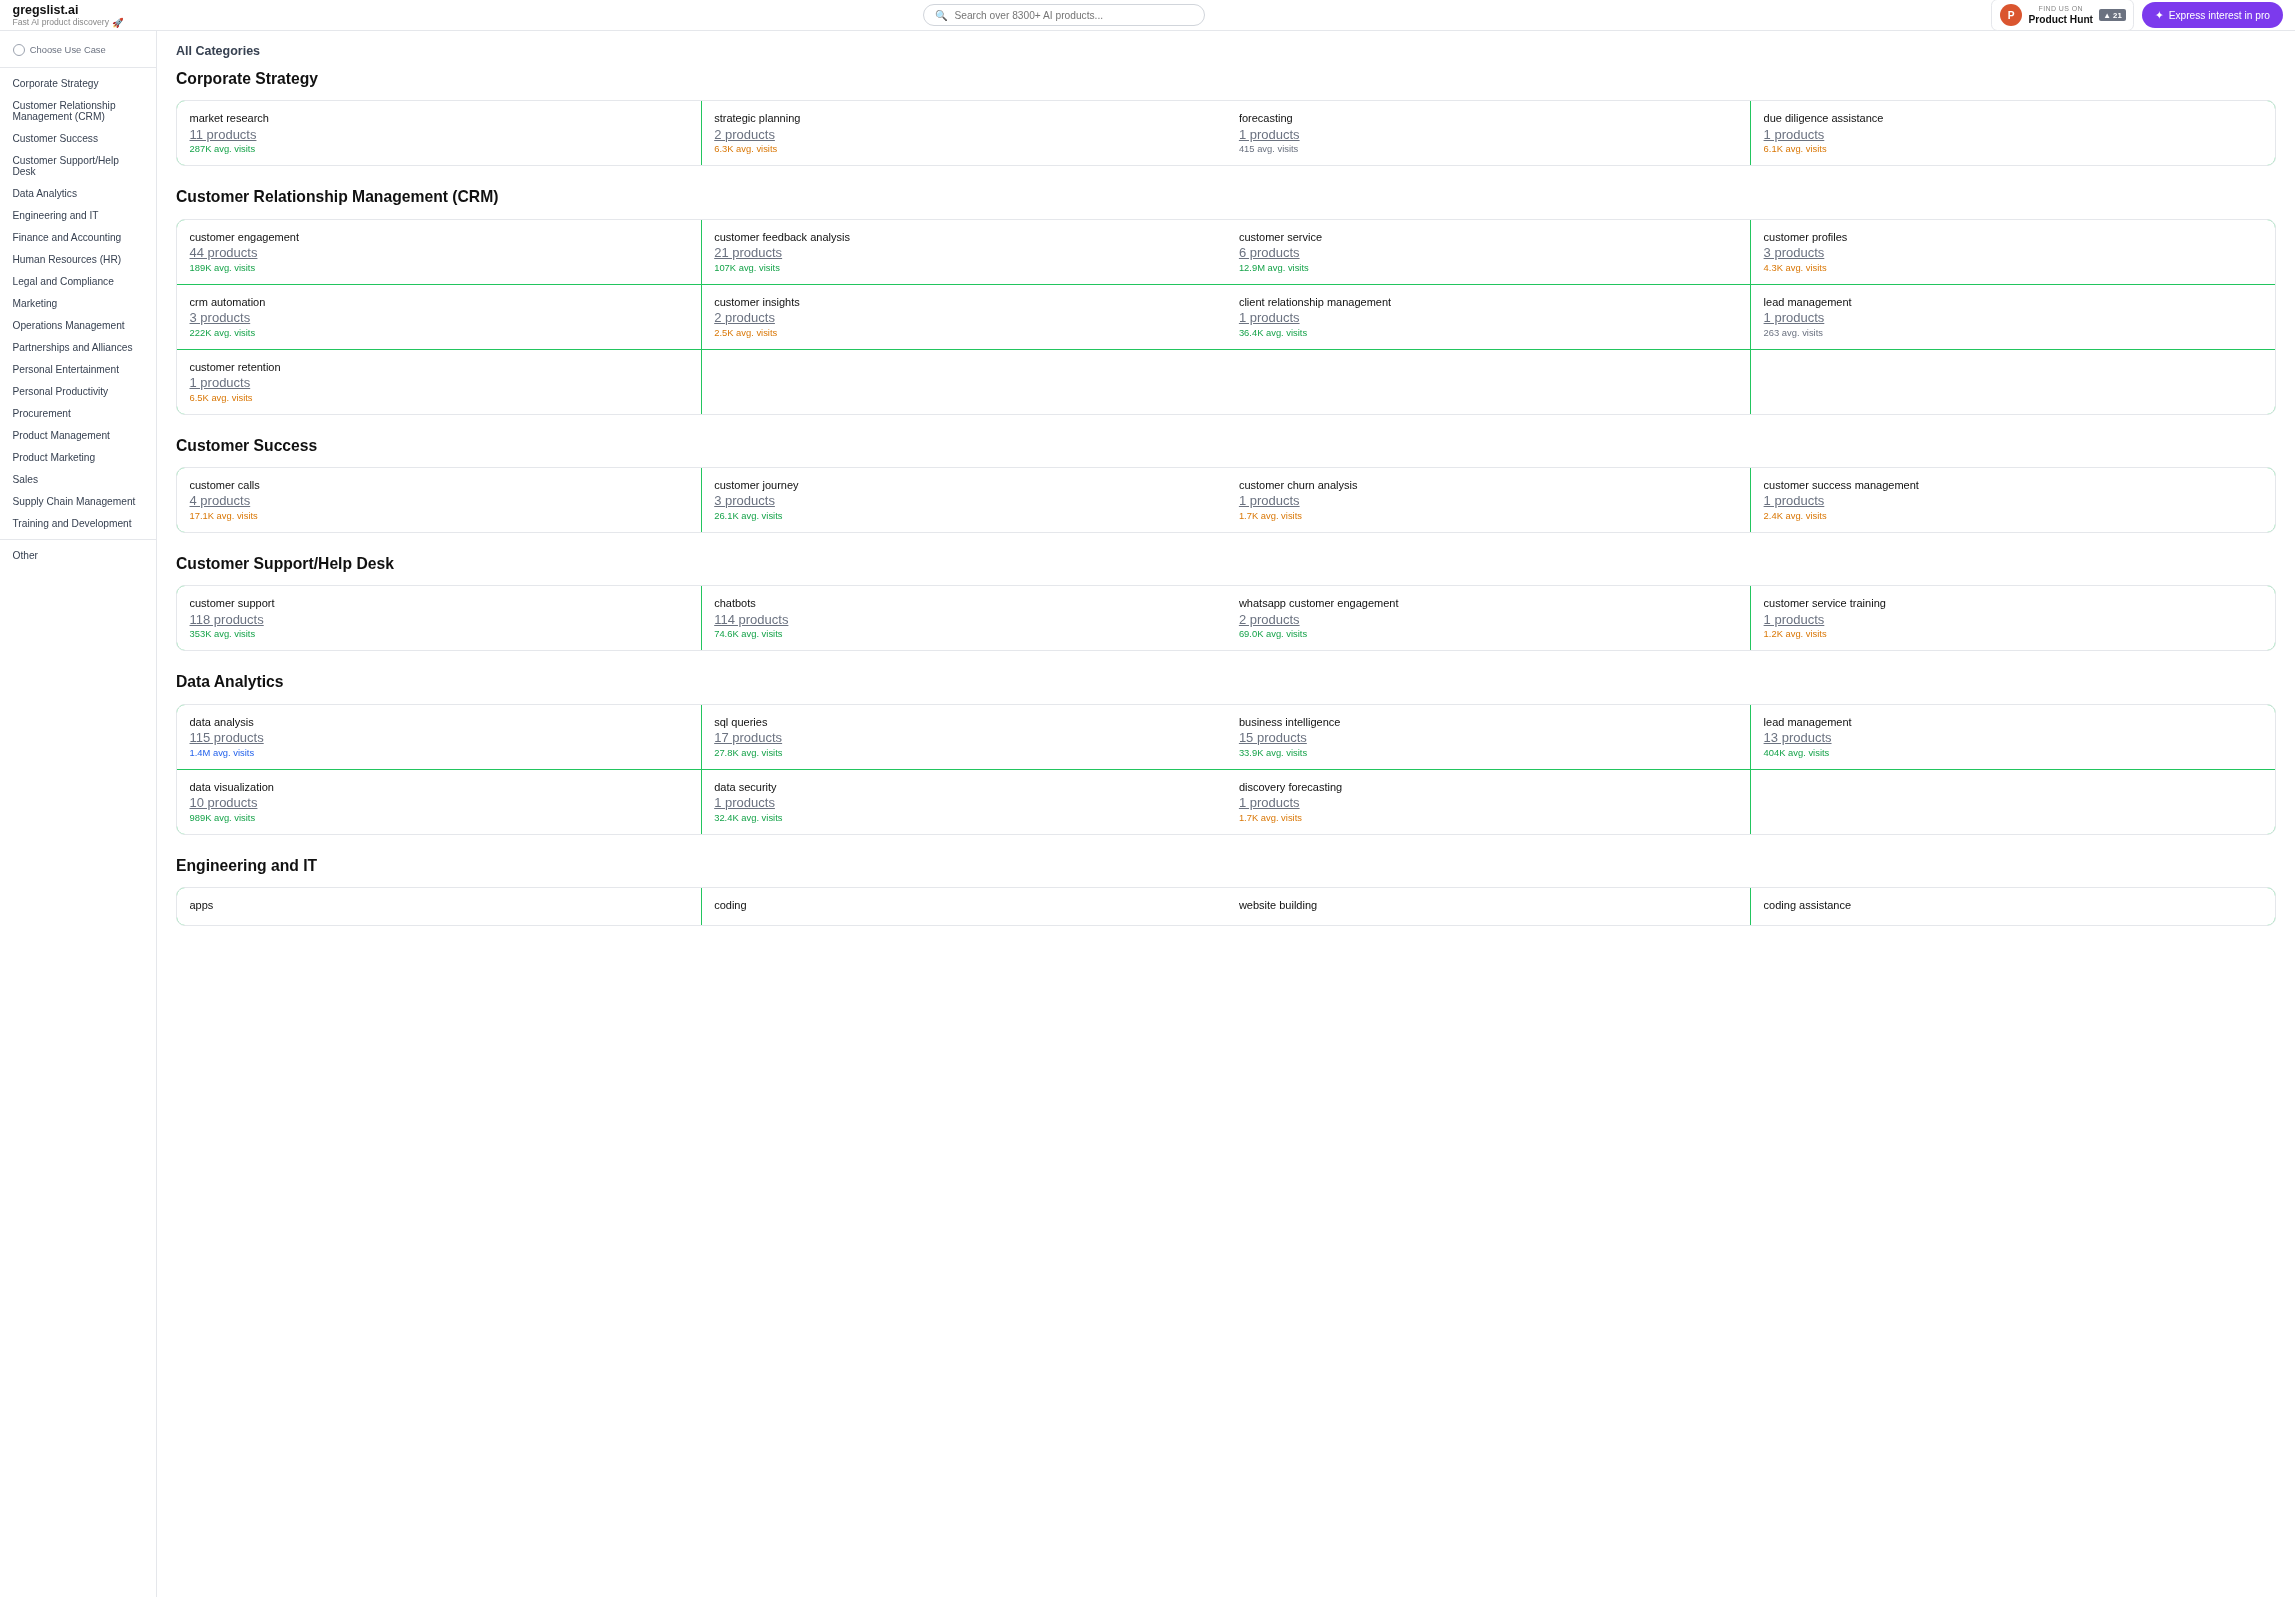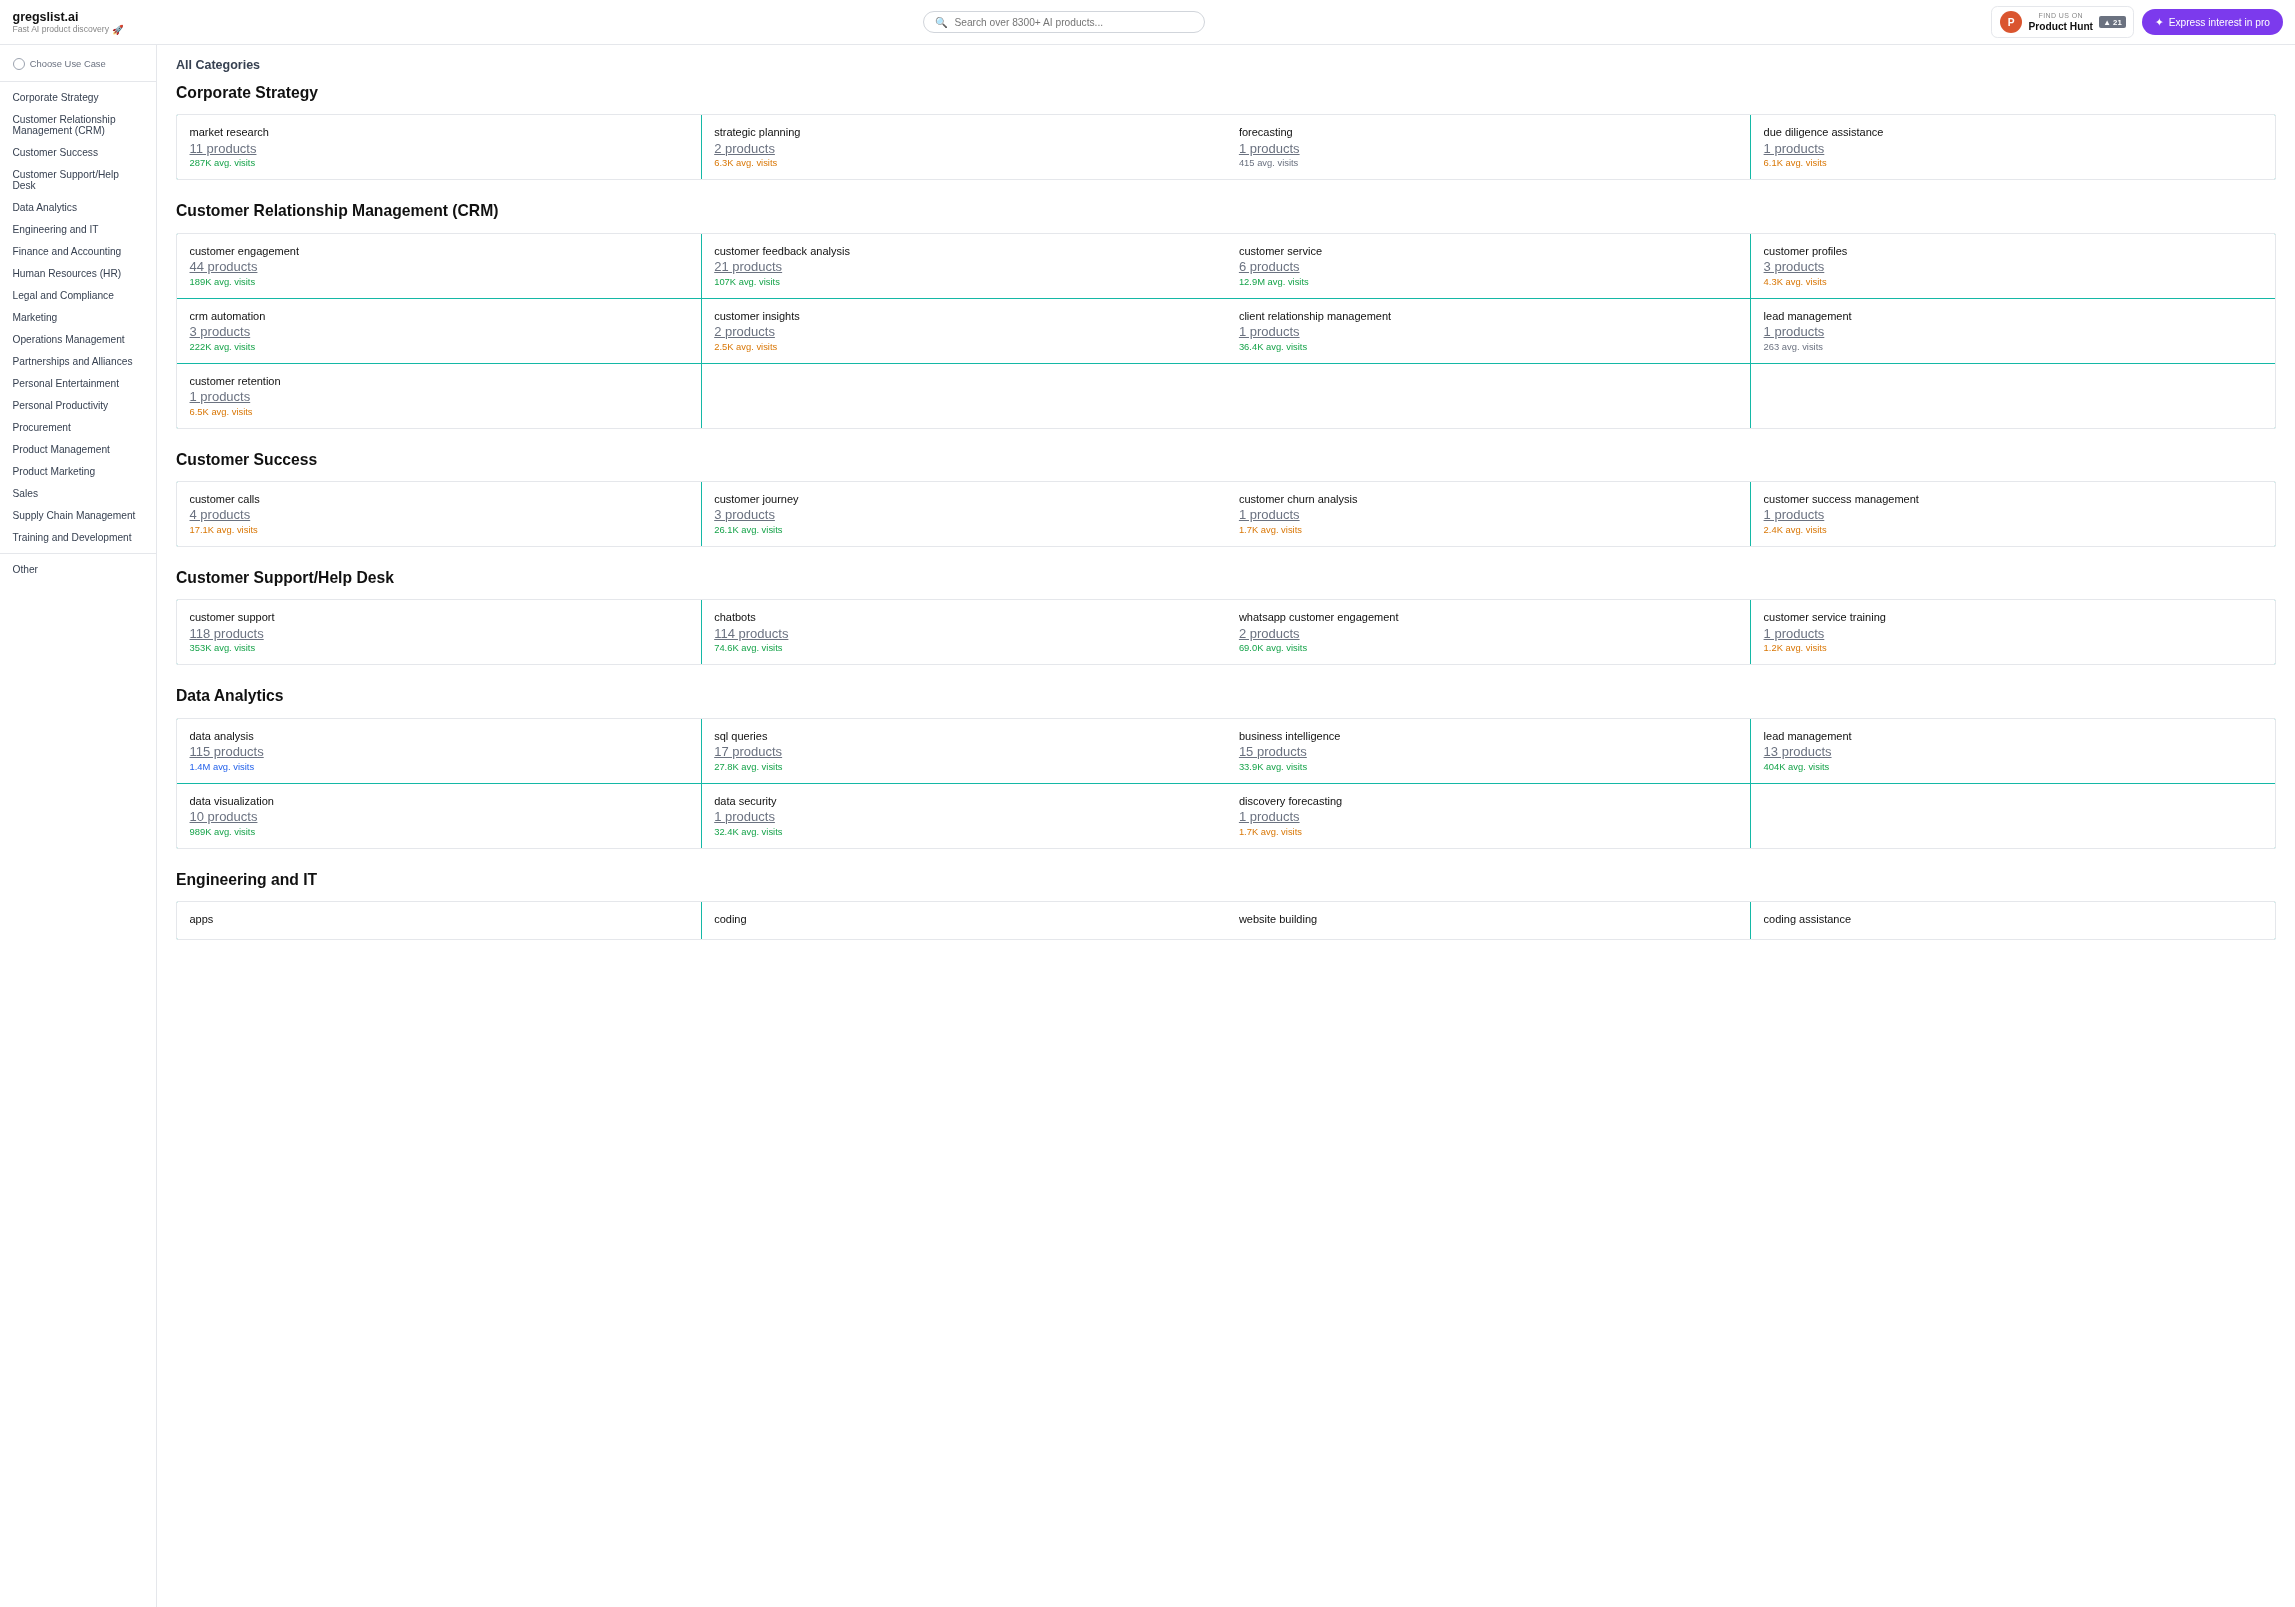--- a/index.html
+++ b/index.html
@@ -1,21 +1,21 @@
 <!DOCTYPE html>
 <html style="font-size:12.5px"><head>
   <meta charset="utf-8">
   <style>
     * { box-sizing: border-box; margin: 0; padding: 0; }
     body { font-family: -apple-system, BlinkMacSystemFont, 'Segoe UI', sans-serif; font-size: 11px; background: #fff; color: #222; }
 
     
     .header {
       display: flex; align-items: center; padding: 0 12.5px;
-      height: 45px; border-bottom: 0.8px solid #e5e7eb;
+      height: 31px; border-bottom: 0.8px solid #e5e7eb;
       position: sticky; top: 0; background: #fff; z-index: 100;
     }
     .logo-area { min-width: 125px; }
     .logo-title { font-size: 12.5px; font-weight: 700; color: #111; }
     .logo-subtitle { font-size: 8.6px; color: #888; display: flex; align-items: center; gap: 3.1px; text-align: right; }
     .rocket-icon { font-size: 9.4px; }
     .search-area { flex: 1; display: flex; justify-content: center; }
     .search-box {
       display: flex; align-items: center; gap: 6.3px;
       border: 0.8px solid #d1d5db; border-radius: 15.7px;
@@ -70,21 +70,21 @@
 
     
     .main { flex: 1; overflow-y: auto; padding: 12.5px 19px; }
     .page-title { font-size: 12.5px; font-weight: 600; color: #374151; margin-bottom: 12.5px; }
 
     
     .category-section { margin-bottom: 22px; }
     .category-heading { font-size: 15.7px; font-weight: 700; color: #111; margin-bottom: 9.4px; padding-bottom: 3.1px; }
 
     
-    .cards-grid { display: grid; grid-template-columns: repeat(4, 1fr); gap: 0.8px; background: #14b8a6; border: 0.8px solid #e5e7eb; border-radius: 2px; overflow: hidden; }
+    .cards-grid { display: grid; grid-template-columns: repeat(4, 1fr); gap: 0.8px; background: #22c55e; border: 0.8px solid #e5e7eb; border-radius: 9px; overflow: hidden; }
     .card {
       background: #fff; padding: 11px 12.5px; cursor: pointer;
     }
     .card-name { font-size: 11px; font-weight: 500; color: #111; margin-bottom: 2.4px; }
     .card-products { font-size: 13px; color: #6b7280; margin-bottom: 1.6px; text-decoration: underline; }
     .card-visits-green { font-size: 9.4px; color: #16a34a; font-weight: 500; }
     .card-visits-orange { font-size: 9.4px; color: #d97706; font-weight: 500; }
     .card-visits-blue { font-size: 9.4px; color: #2563eb; font-weight: 500; }
     .card-visits-gray { font-size: 9.4px; color: #6b7280; font-weight: 500; }
 

